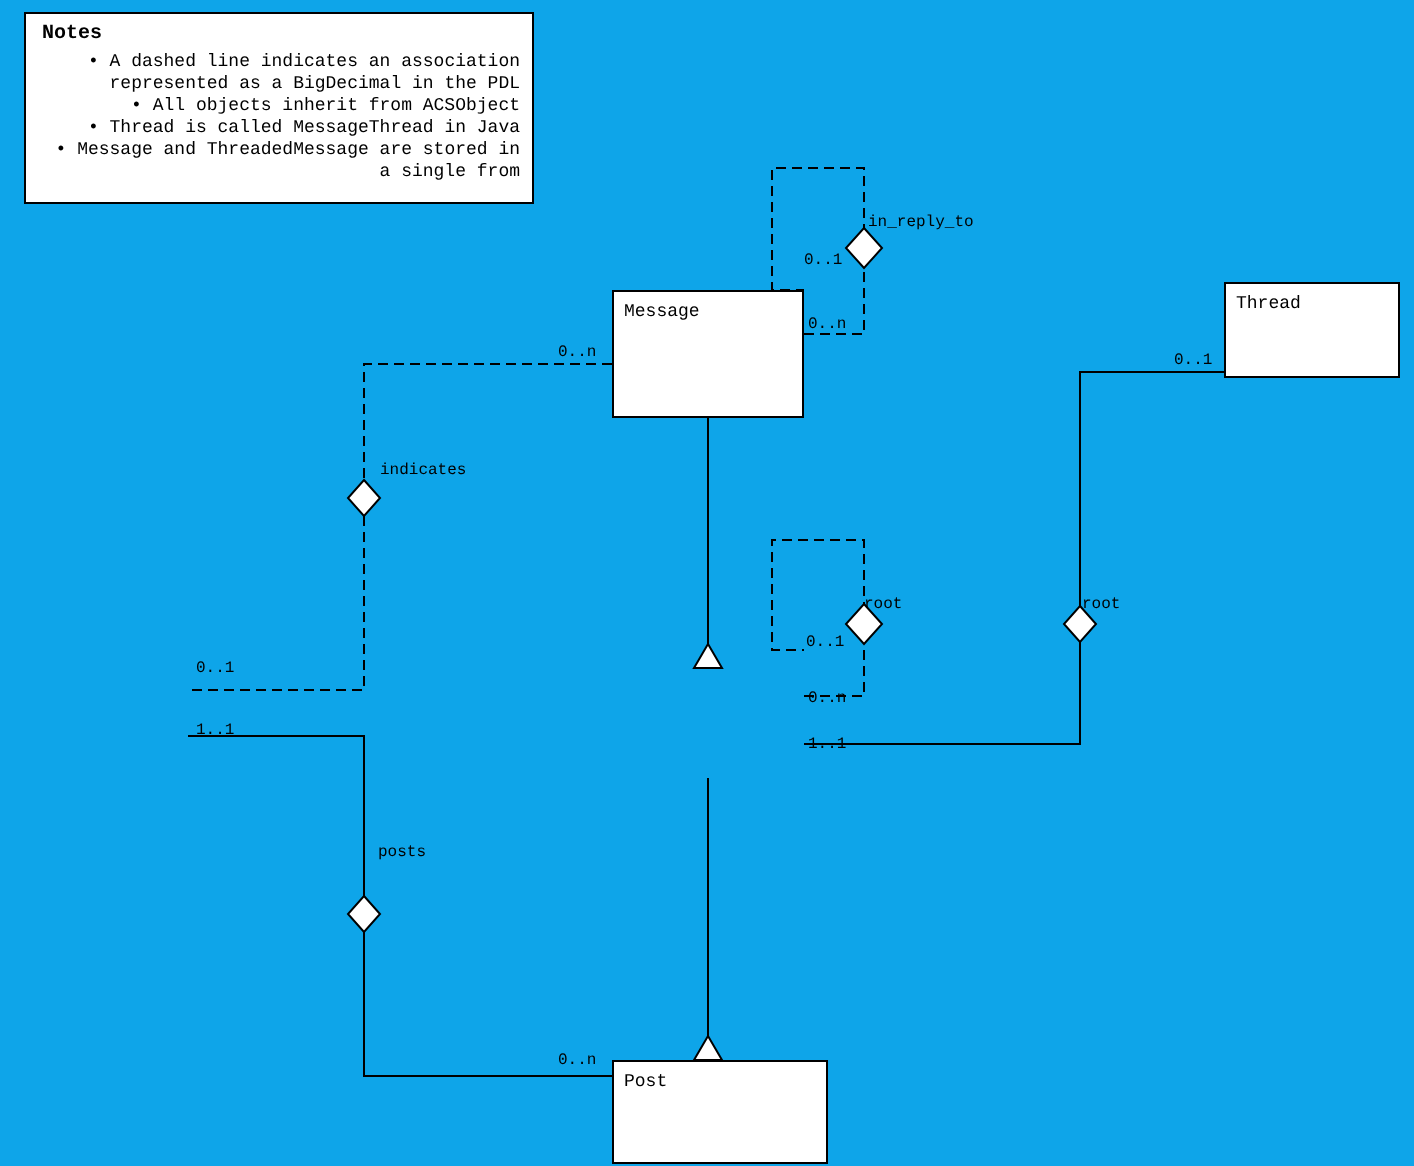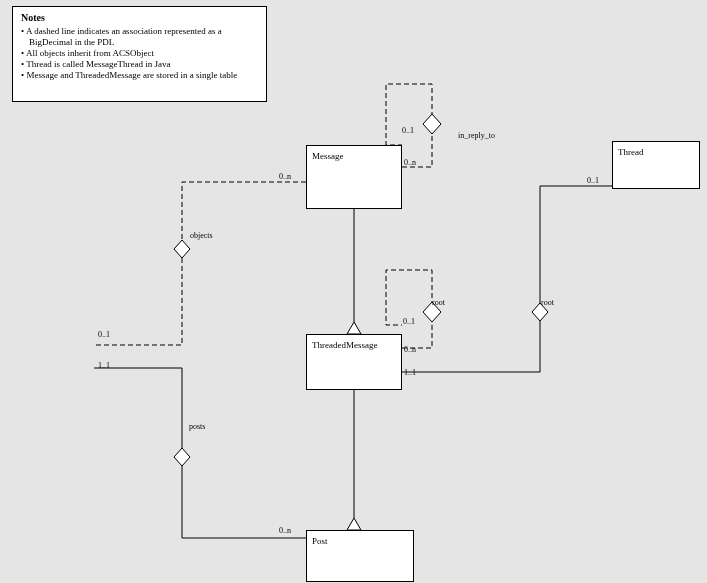--- a/index.html
+++ b/index.html
@@ -4,22 +4,22 @@
 <style>
   html, body {
     margin: 0;
     padding: 0;
     background: #ffffff;
   }
   #canvas {
     position: relative;
     width: 707px;
     height: 583px;
-    background: #e5e5e5;
-    font-family: Liberation Serif, serif;
+    background: #0ea5e9;
+    font-family: Liberation Mono, monospace;
     overflow: hidden;
   }
   svg.layer {
     position: absolute;
     left: 0;
     top: 0;
     width: 707px;
     height: 583px;
   }
   .note-box {
@@ -41,20 +41,21 @@
     padding: 0;
     list-style: none;
   }
   .note-list li {
     font-size: 9px;
     line-height: 11px;
     color: #000000;
     padding-left: 8px;
     text-indent: -8px;
     margin-bottom: 0px;
+    text-align: right;
   }
   .note-list li::before {
     content: "\2022  ";
     font-size: 9px;
   }
   .uml-class {
     position: absolute;
     border: 1px solid #000000;
     background: #ffffff;
     box-sizing: border-box;
@@ -109,43 +110,40 @@
     <line x1="354" y1="389" x2="354" y2="518" stroke="#000000" stroke-width="1"></line>
     <polygon points="354,518 347,530 361,530" fill="#ffffff" stroke="#000000" stroke-width="1"></polygon>
   </svg>
 
   <div class="note-box" style="left:12px; top:6px; width:255px; height:96px;">
     <div class="note-title">Notes</div>
     <ul class="note-list">
       <li>A dashed line indicates an association represented as a BigDecimal in the PDL</li>
       <li>All objects inherit from ACSObject</li>
       <li>Thread is called MessageThread in Java</li>
-      <li>Message and ThreadedMessage are stored in a single table</li>
+      <li>Message and ThreadedMessage are stored in a single from</li>
     </ul>
   </div>
 
   <div class="uml-class" style="left:306px; top:145px; width:96px; height:64px;">
     <div class="cls-name">Message</div>
   </div>
 
   <div class="uml-class" style="left:612px; top:141px; width:88px; height:48px;">
     <div class="cls-name">Thread</div>
   </div>
 
 
-  <div class="uml-class" style="left:306px; top:334px; width:96px; height:56px;">
-    <div class="cls-name">ThreadedMessage</div>
-  </div>
 
   <div class="uml-class" style="left:306px; top:530px; width:108px; height:52px;">
     <div class="cls-name">Post</div>
   </div>
 
-  <div class="role-label" style="left:458px; top:107px;margin-top:24px;">in_reply_to</div>
-  <div class="role-label" style="left:190px; top:231px;">objects</div>
+  <div class="role-label" style="left:434px; top:107px;">in_reply_to</div>
+  <div class="role-label" style="left:190px; top:231px;">indicates</div>
   <div class="role-label" style="left:432px; top:298px;">root</div>
   <div class="role-label" style="left:541px; top:298px;">root</div>
   <div class="role-label" style="left:189px; top:422px;">posts</div>
 
   <div class="edge-label" style="left:402px; top:126px;">0..1</div>
   <div class="edge-label" style="left:404px; top:158px;">0..n</div>
   <div class="edge-label" style="left:279px; top:172px;">0..n</div>
   <div class="edge-label" style="left:587px; top:176px;">0..1</div>
   <div class="edge-label" style="left:98px; top:330px;">0..1</div>
   <div class="edge-label" style="left:98px; top:361px;">1..1</div>

